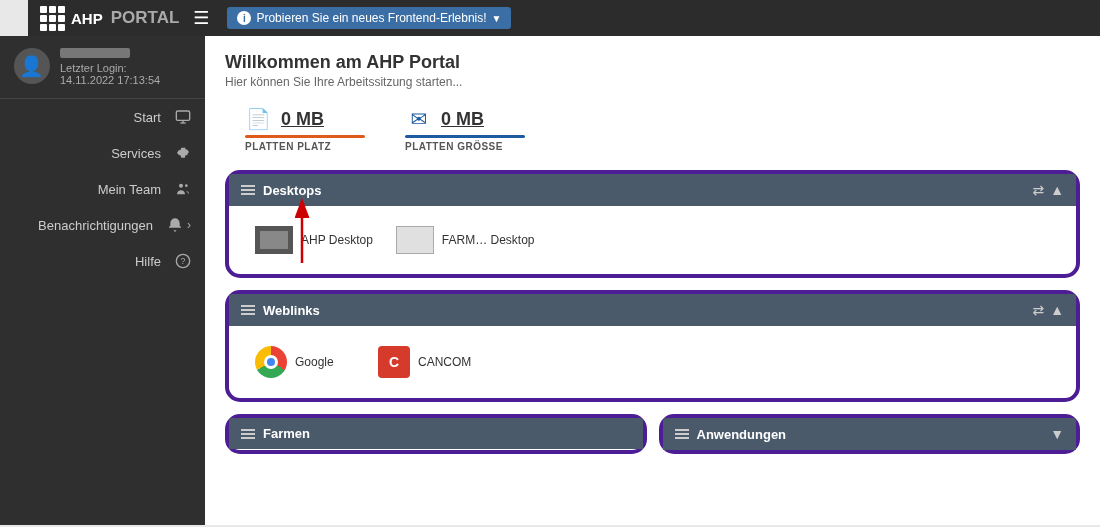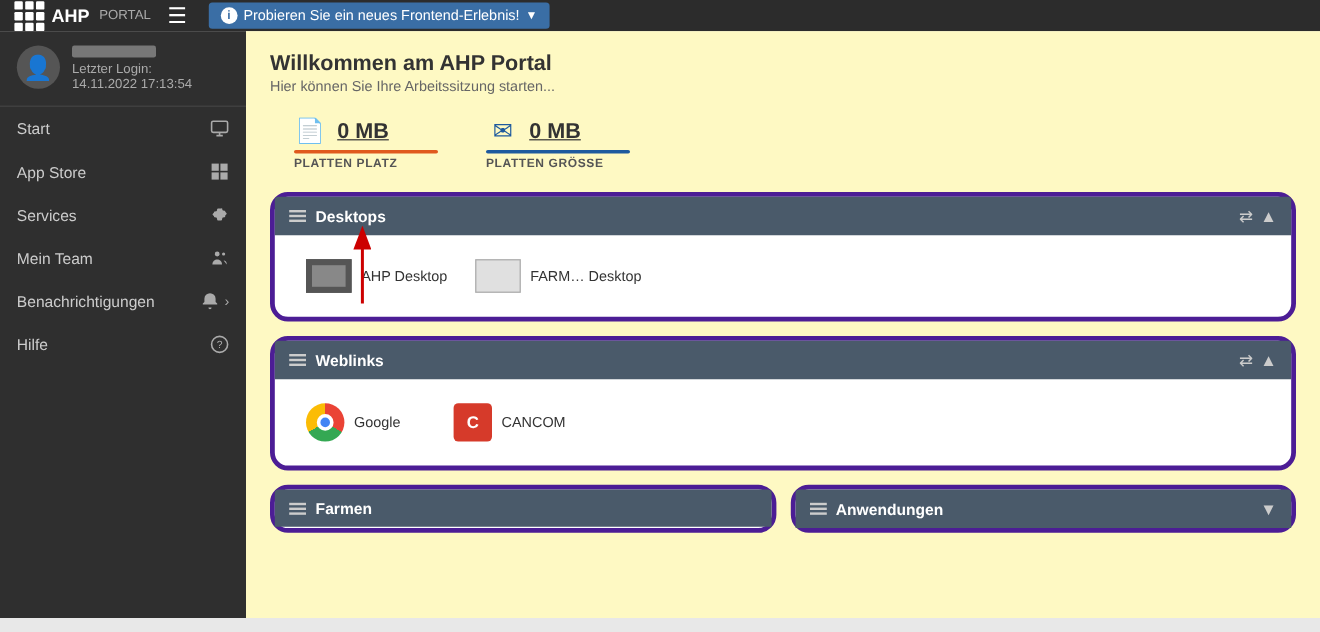--- a/index.html
+++ b/index.html
@@ -1,25 +1,26 @@
 <!DOCTYPE html>
 <html><head>
   <meta charset="utf-8">
   <style>
     * { box-sizing: border-box; margin: 0; padding: 0; }
     body { font-family: Arial, sans-serif; font-size: 13px; background: #e8e8e8; width: 1100px; height: 527px; overflow: hidden; }
 
     
     .topbar {
       background: #2c2c2c;
-      height: 26px;
+      height: 36px;
       display: flex;
       align-items: center;
       padding: 0 12px;
       gap: 10px;
+      margin-left: 28px;
     }
     .logo-area {
       display: flex;
       align-items: center;
       gap: 6px;
       color: #fff;
       font-size: 14px;
       font-weight: bold;
     }
     .logo-grid {
@@ -28,22 +29,22 @@
       grid-template-rows: repeat(3,7px);
       gap: 2px;
     }
     .logo-dot {
       width: 7px; height: 7px;
       background: #fff;
       border-radius: 1px;
     }
     .portal-label {
       color: #aaa;
-      font-size: 11px;
-      font-weight: normal;
+      font-size: 17px;
+      font-weight: bold;
       margin-left: 2px;
     }
     .hamburger {
       color: #fff;
       font-size: 18px;
       cursor: pointer;
       margin-left: 4px;
     }
     .topbar-info {
       background: #3a6ea5;
@@ -101,38 +102,38 @@
     .user-info { font-size: 11px; color: #aaa; }
     .user-name-blur {
       background: #777;
       width: 70px; height: 10px;
       border-radius: 2px;
       margin-bottom: 4px;
     }
     .user-login-label { color: #aaa; font-size: 11px; }
     .user-date { color: #aaa; font-size: 11px; }
 
-    .nav-items { flex: 1; }
+    .nav-items { flex: 1; text-align: right; }
     .nav-item {
       display: flex;
       align-items: center;
       justify-content: space-between;
       padding: 10px 14px;
       color: #ccc;
       cursor: pointer;
       font-size: 13px;
     }
     .nav-item-label { flex: 1; }
     .nav-icon { width: 30px; display: flex; align-items: center; justify-content: flex-end; }
     .nav-icon svg { width: 16px; height: 16px; fill: #aaa; }
 
     
     .main {
       flex: 1;
-      background: #fef9c3;
+      background: #ffffff;
       overflow-y: auto;
     }
     .main-inner {
       padding: 16px 20px;
     }
     .welcome-title {
       font-size: 18px;
       color: #333;
       font-weight: bold;
       margin-bottom: 2px;
@@ -329,31 +330,20 @@
         <span class="nav-item-label">Start</span>
         <span class="nav-icon">
           <svg viewBox="0 0 24 24">
               <rect x="2" y="3" width="20" height="14" rx="2" fill="none" stroke="#aaa" stroke-width="2"></rect>
               <line x1="8" y1="21" x2="16" y2="21" stroke="#aaa" stroke-width="2"></line>
               <line x1="12" y1="17" x2="12" y2="21" stroke="#aaa" stroke-width="2"></line>
             </svg>
         </span>
       </div>
 
-      <div class="nav-item">
-        <span class="nav-item-label">App Store</span>
-        <span class="nav-icon">
-          <svg viewBox="0 0 24 24" fill="#aaa">
-              <rect x="2" y="2" width="9" height="9"></rect>
-              <rect x="13" y="2" width="9" height="9"></rect>
-              <rect x="2" y="13" width="9" height="9"></rect>
-              <rect x="13" y="13" width="9" height="9"></rect>
-            </svg>
-        </span>
-      </div>
 
       <div class="nav-item">
         <span class="nav-item-label">Services</span>
         <span class="nav-icon">
           <svg viewBox="0 0 24 24" fill="#aaa">
               <path d="M12 15a3 3 0 100-6 3 3 0 000 6zm7.07-2.09l1.41-1.63a1 1 0 000-1.56l-1.41-1.63a7.06 7.06 0 00.01-.09V8a1 1 0 00-.78-.97l-2.07-.48a7 7 0 00-.65-.65l-.48-2.07A1 1 0 0014 4h-4a1 1 0 00-.97.78l-.48 2.07a7 7 0 00-.65.65L5.83 8A1 1 0 005 9v.09l-1.41 1.63a1 1 0 000 1.56L5 13.91V14a1 1 0 00.78.97l2.07.48c.2.23.42.45.65.65l.48 2.07A1 1 0 0010 19h4a1 1 0 00.97-.78l.48-2.07c.23-.2.45-.42.65-.65l2.07-.48A1 1 0 0019 14v-.09z"></path>
             </svg>
         </span>
       </div>
 

